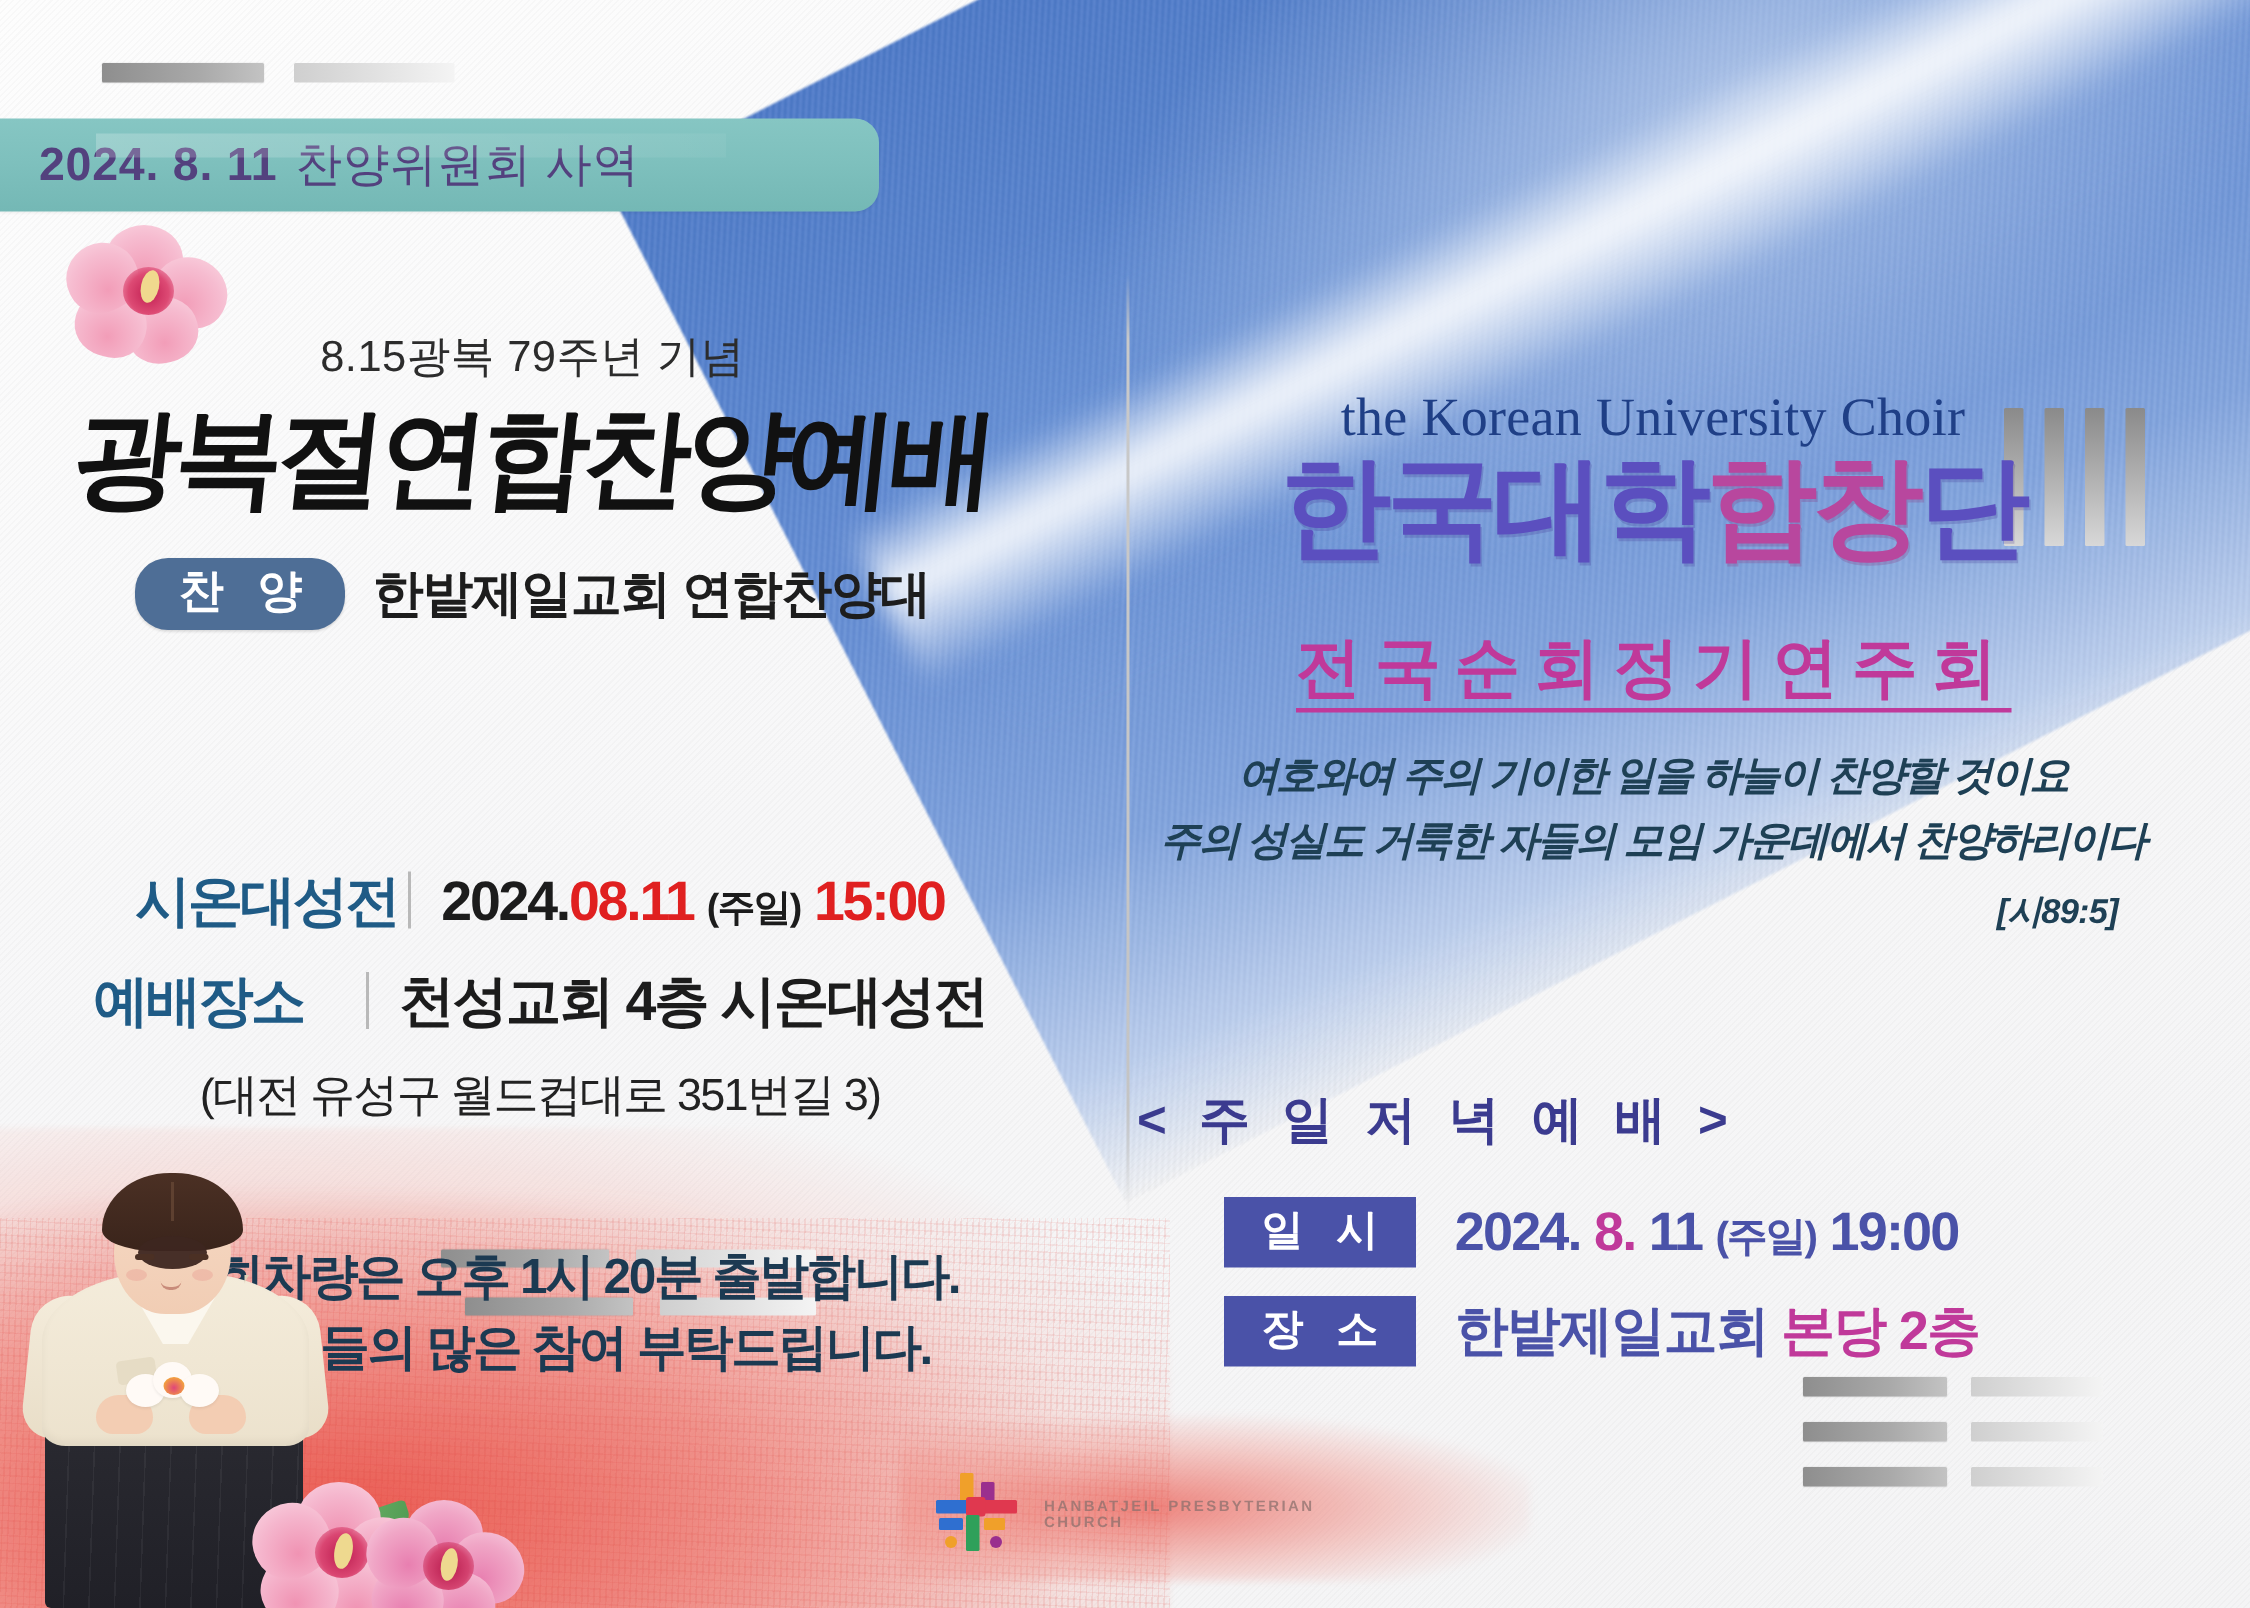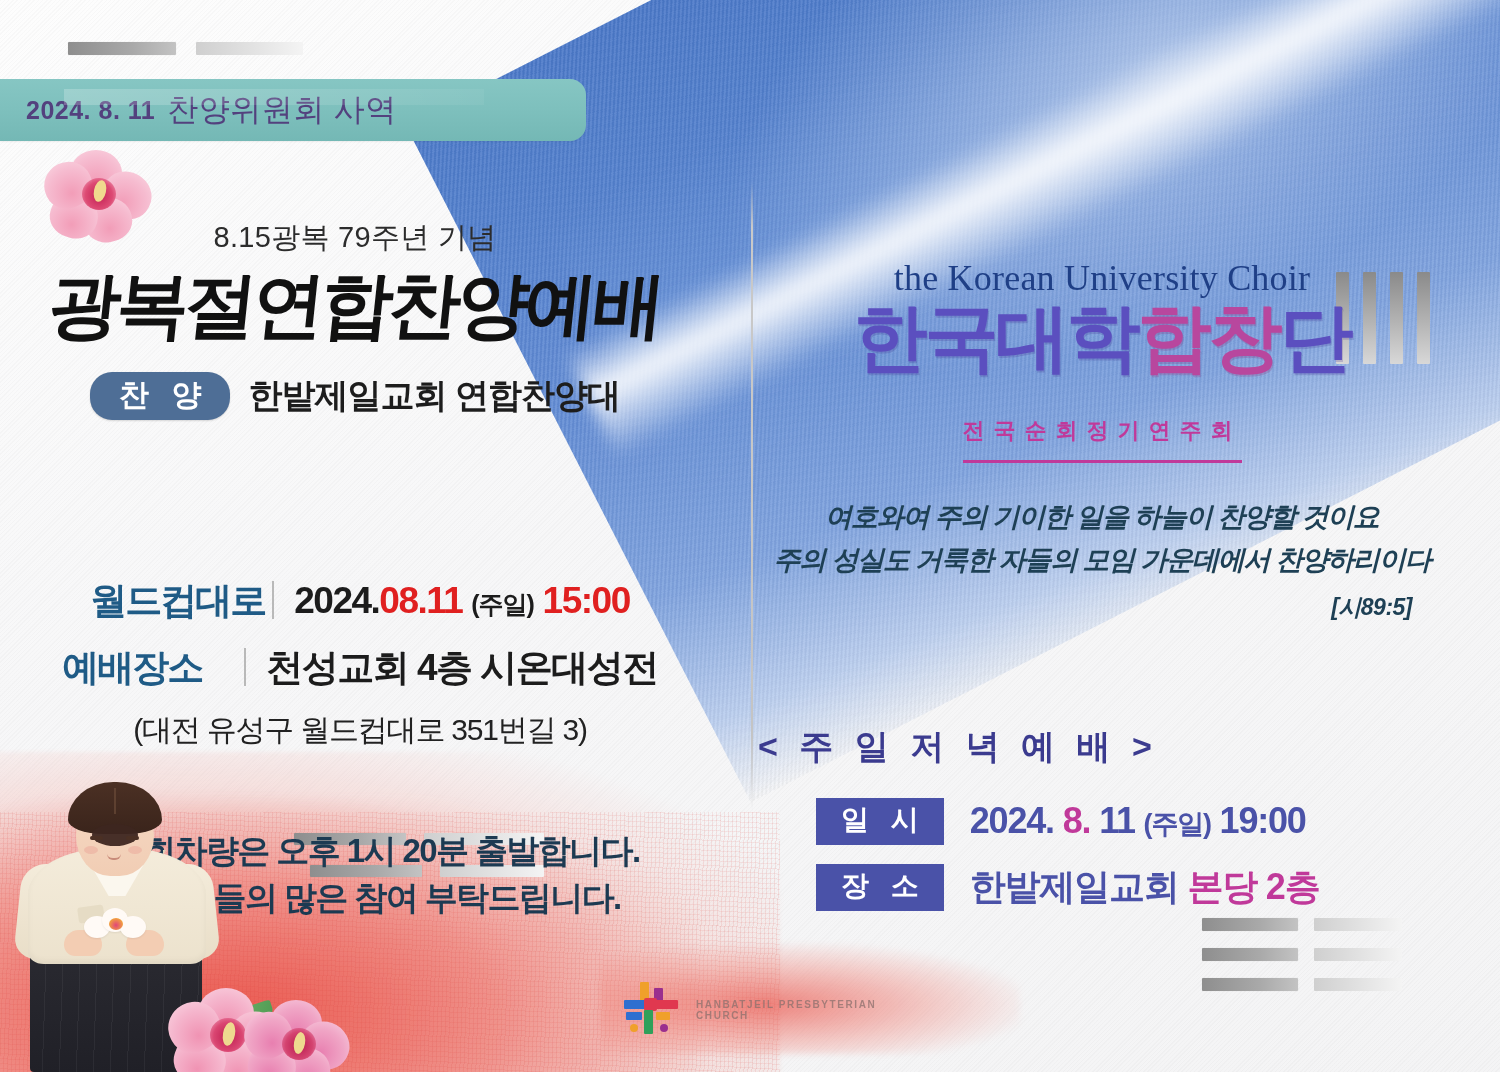--- a/index.html
+++ b/index.html
@@ -78,21 +78,21 @@
     background:linear-gradient(180deg,#86c6c3 0%,#7ec0bd 48%,#74b8b5 100%);
     box-shadow:0 1px 2px rgba(0,0,0,.06);
     display:flex;align-items:center;
   }
   .banner-streak{
     position:absolute;left:64px;top:10px;width:420px;height:16px;
     background:linear-gradient(90deg, rgba(255,255,255,.22), rgba(255,255,255,.05));
     pointer-events:none;
   }
   .banner-date{
-    margin-left:26px;font-size:25px;font-weight:700;color:#53417e;letter-spacing:.5px;
+    margin-left:26px;font-size:31px;font-weight:700;color:#53417e;letter-spacing:.5px;
   }
   .banner-title{
     margin-left:12px;font-size:31px;font-weight:400;color:#53417e;letter-spacing:.5px;
   }
 
   
   .bar{position:absolute;border-radius:1px;}
   .bar-dark{background:linear-gradient(90deg,#8e8e8e,#a9a9a9 60%,#c3c3c3);box-shadow:0 0 1px rgba(0,0,0,.18);}
   .bar-light{background:linear-gradient(90deg,#cfcfcf,#e3e3e3 55%,#f4f4f4);}
   .tg-tl{position:absolute;left:68px;top:42px;width:235px;height:13px;}
@@ -166,22 +166,22 @@
     position:absolute;left:0;top:262px;width:700px;text-align:center;
     font-size:74px;font-weight:700;letter-spacing:-3px;line-height:1.08;
     white-space:nowrap;
   }
   .r-kor .seg-a{color:#5b4fbf;text-shadow:1px 2px 0 rgba(60,40,140,.22);}
   .r-kor .seg-b{color:#b8479e;text-shadow:1px 2px 0 rgba(140,30,110,.22);}
   .r-sub{
     position:absolute;left:0;top:380px;width:700px;text-align:center;
   }
   .r-sub span{
-    font-size:22px;font-weight:700;color:#c0399a;letter-spacing:9px;
-    border-bottom:3px solid #c0399a;padding-bottom:17px;
+    font-size:44px;font-weight:700;color:#c0399a;letter-spacing:9px;
+    border-bottom:3px solid #c0399a;padding-bottom:2px;
   }
   .verse{
     position:absolute;left:0;top:460px;width:700px;text-align:center;
     font-size:27px;font-style:italic;font-weight:700;color:#1e4055;
     letter-spacing:-1.2px;line-height:1.6;
   }
   .verse-ref{
     position:absolute;left:0;top:556px;width:660px;text-align:right;
     font-size:23px;font-style:italic;font-weight:700;color:#1e4055;letter-spacing:-.5px;
   }
@@ -400,21 +400,21 @@
     <div class="l-title">광복절연합찬양예배</div>
 
     <div class="l-chanyang-row">
       <span class="pill-chan">찬 양</span>
       <span class="chan-text">한밭제일교회 연합찬양대</span>
     </div>
 
     <div class="info-block">
 
       <div class="info-row">
-        <span class="info-label">월드컵대로</span>
+        <span class="info-label">시온대성전</span>
         <span class="info-sep"></span>
         <span class="info-val"><span>2024.</span><span class="red">08.11</span> <span class="sub-small">(주일)</span> <span class="red">15:00</span></span>
       </div>
 
       <div class="info-row">
         <span class="info-label">예배장소</span>
         <span class="info-sep"></span>
         <span class="info-val">천성교회 4층 시온대성전</span>
       </div>
 

